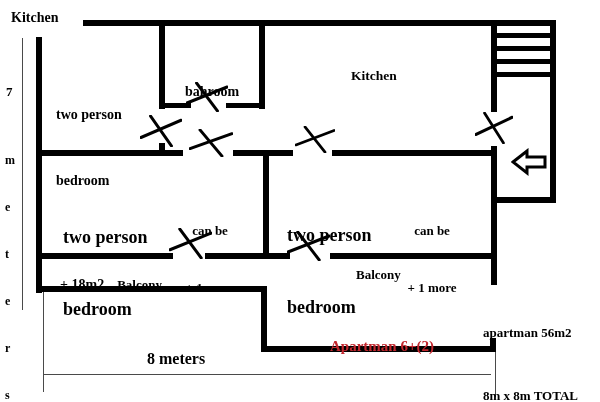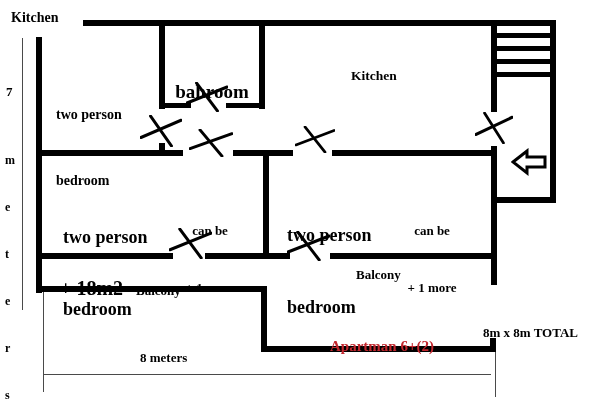--- a/index.html
+++ b/index.html
@@ -109,21 +109,21 @@
       </svg>
   </div>
 
   <div class="txt" style="left:11px;top:10px;font-size:14px">Kitchen</div>
 
   <div class="txt" style="left:56px;top:60px;font-size:14px;line-height:22px">
     <div>two person</div>
     <div>bedroom</div>
   </div>
 
-  <div class="txt ctr" style="left:159px;top:44px;width:106px;font-size:19px;line-height:19px">
+  <div class="txt ctr" style="left:159px;top:44px;width:106px;font-size:14px;line-height:19px">
     <div>bahroom</div>
   </div>
 
   <div class="txt" style="left:351px;top:68px;font-size:13.5px">Kitchen</div>
 
   <div class="txt" style="left:63px;top:177px;font-size:18px;line-height:24px">
     <div>two person</div>
     <div>bedroom</div>
   </div>
 
@@ -136,35 +136,36 @@
     <div>two person</div>
     <div>bedroom</div>
   </div>
 
   <div class="txt ctr" style="left:398px;top:183px;width:68px;font-size:13px;line-height:19px">
     <div>can be</div>
     <div>+ 1 more</div>
   </div>
 
   <div class="txt" style="left:47px;top:261px;font-size:13px">
-    <span style="font-size:20px">+ 18m2</span><span style="margin-left:13px">Balcony</span>
+    <span style="font-size:14px">+ 18m2</span><span style="margin-left:13px">Balcony</span>
   </div>
 
   <div class="txt" style="left:356px;top:267px;font-size:13px">Balcony</div>
 
   <div class="txt red" style="left:330px;top:294px;font-size:15px;line-height:21px">
     <div>Apartman 6+(2)</div>
   </div>
 
   <div class="txt" style="left:483px;top:280px;font-size:13px;line-height:21px">
+    <div>apartman 56m2</div>
     <div>8m x 8m TOTAL</div>
     
   </div>
 
-  <div class="txt" style="left:140px;top:350px;font-size:13px">8 meters</div>
+  <div class="txt" style="left:147px;top:350px;font-size:16px">8 meters</div>
 
   <div class="txt" style="left:6px;top:84px;font-size:13px">7</div>
   <div class="txt vchars" style="left:5px;top:122px;font-size:12px">
     <span>m</span>
     <span>e</span>
     <span>t</span>
     <span>e</span>
     <span>r</span>
     <span>s</span>
   </div>

